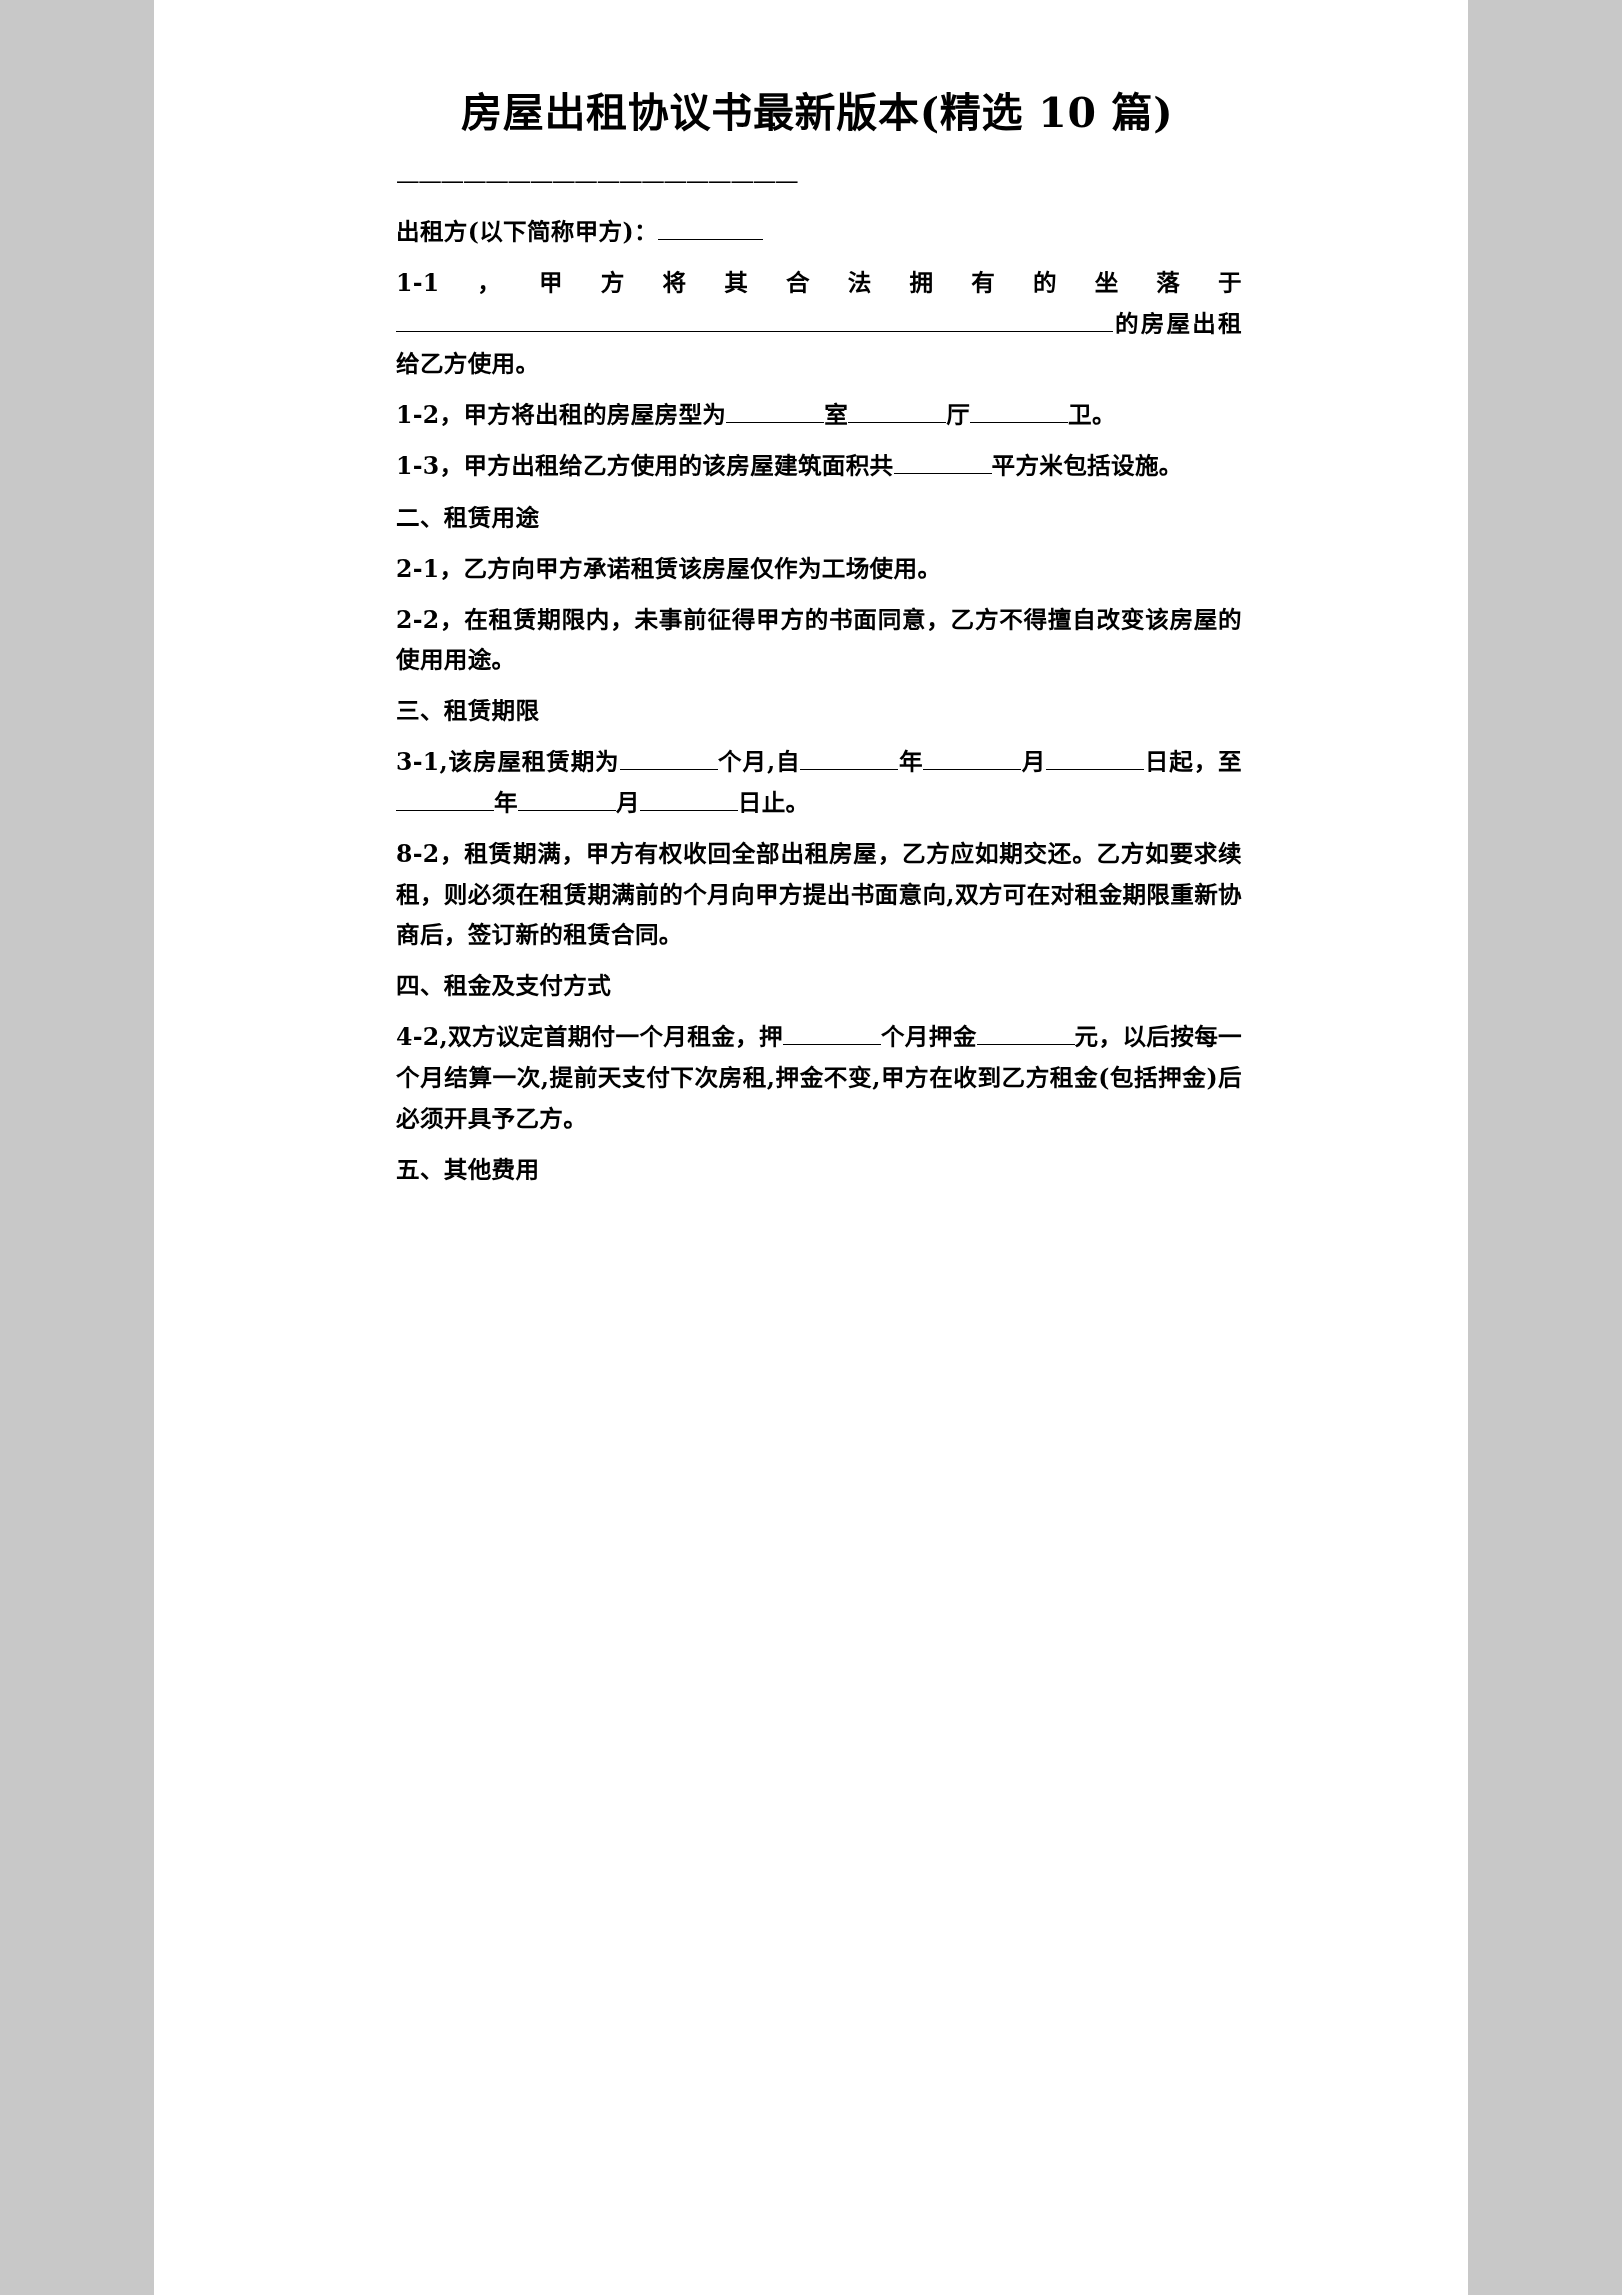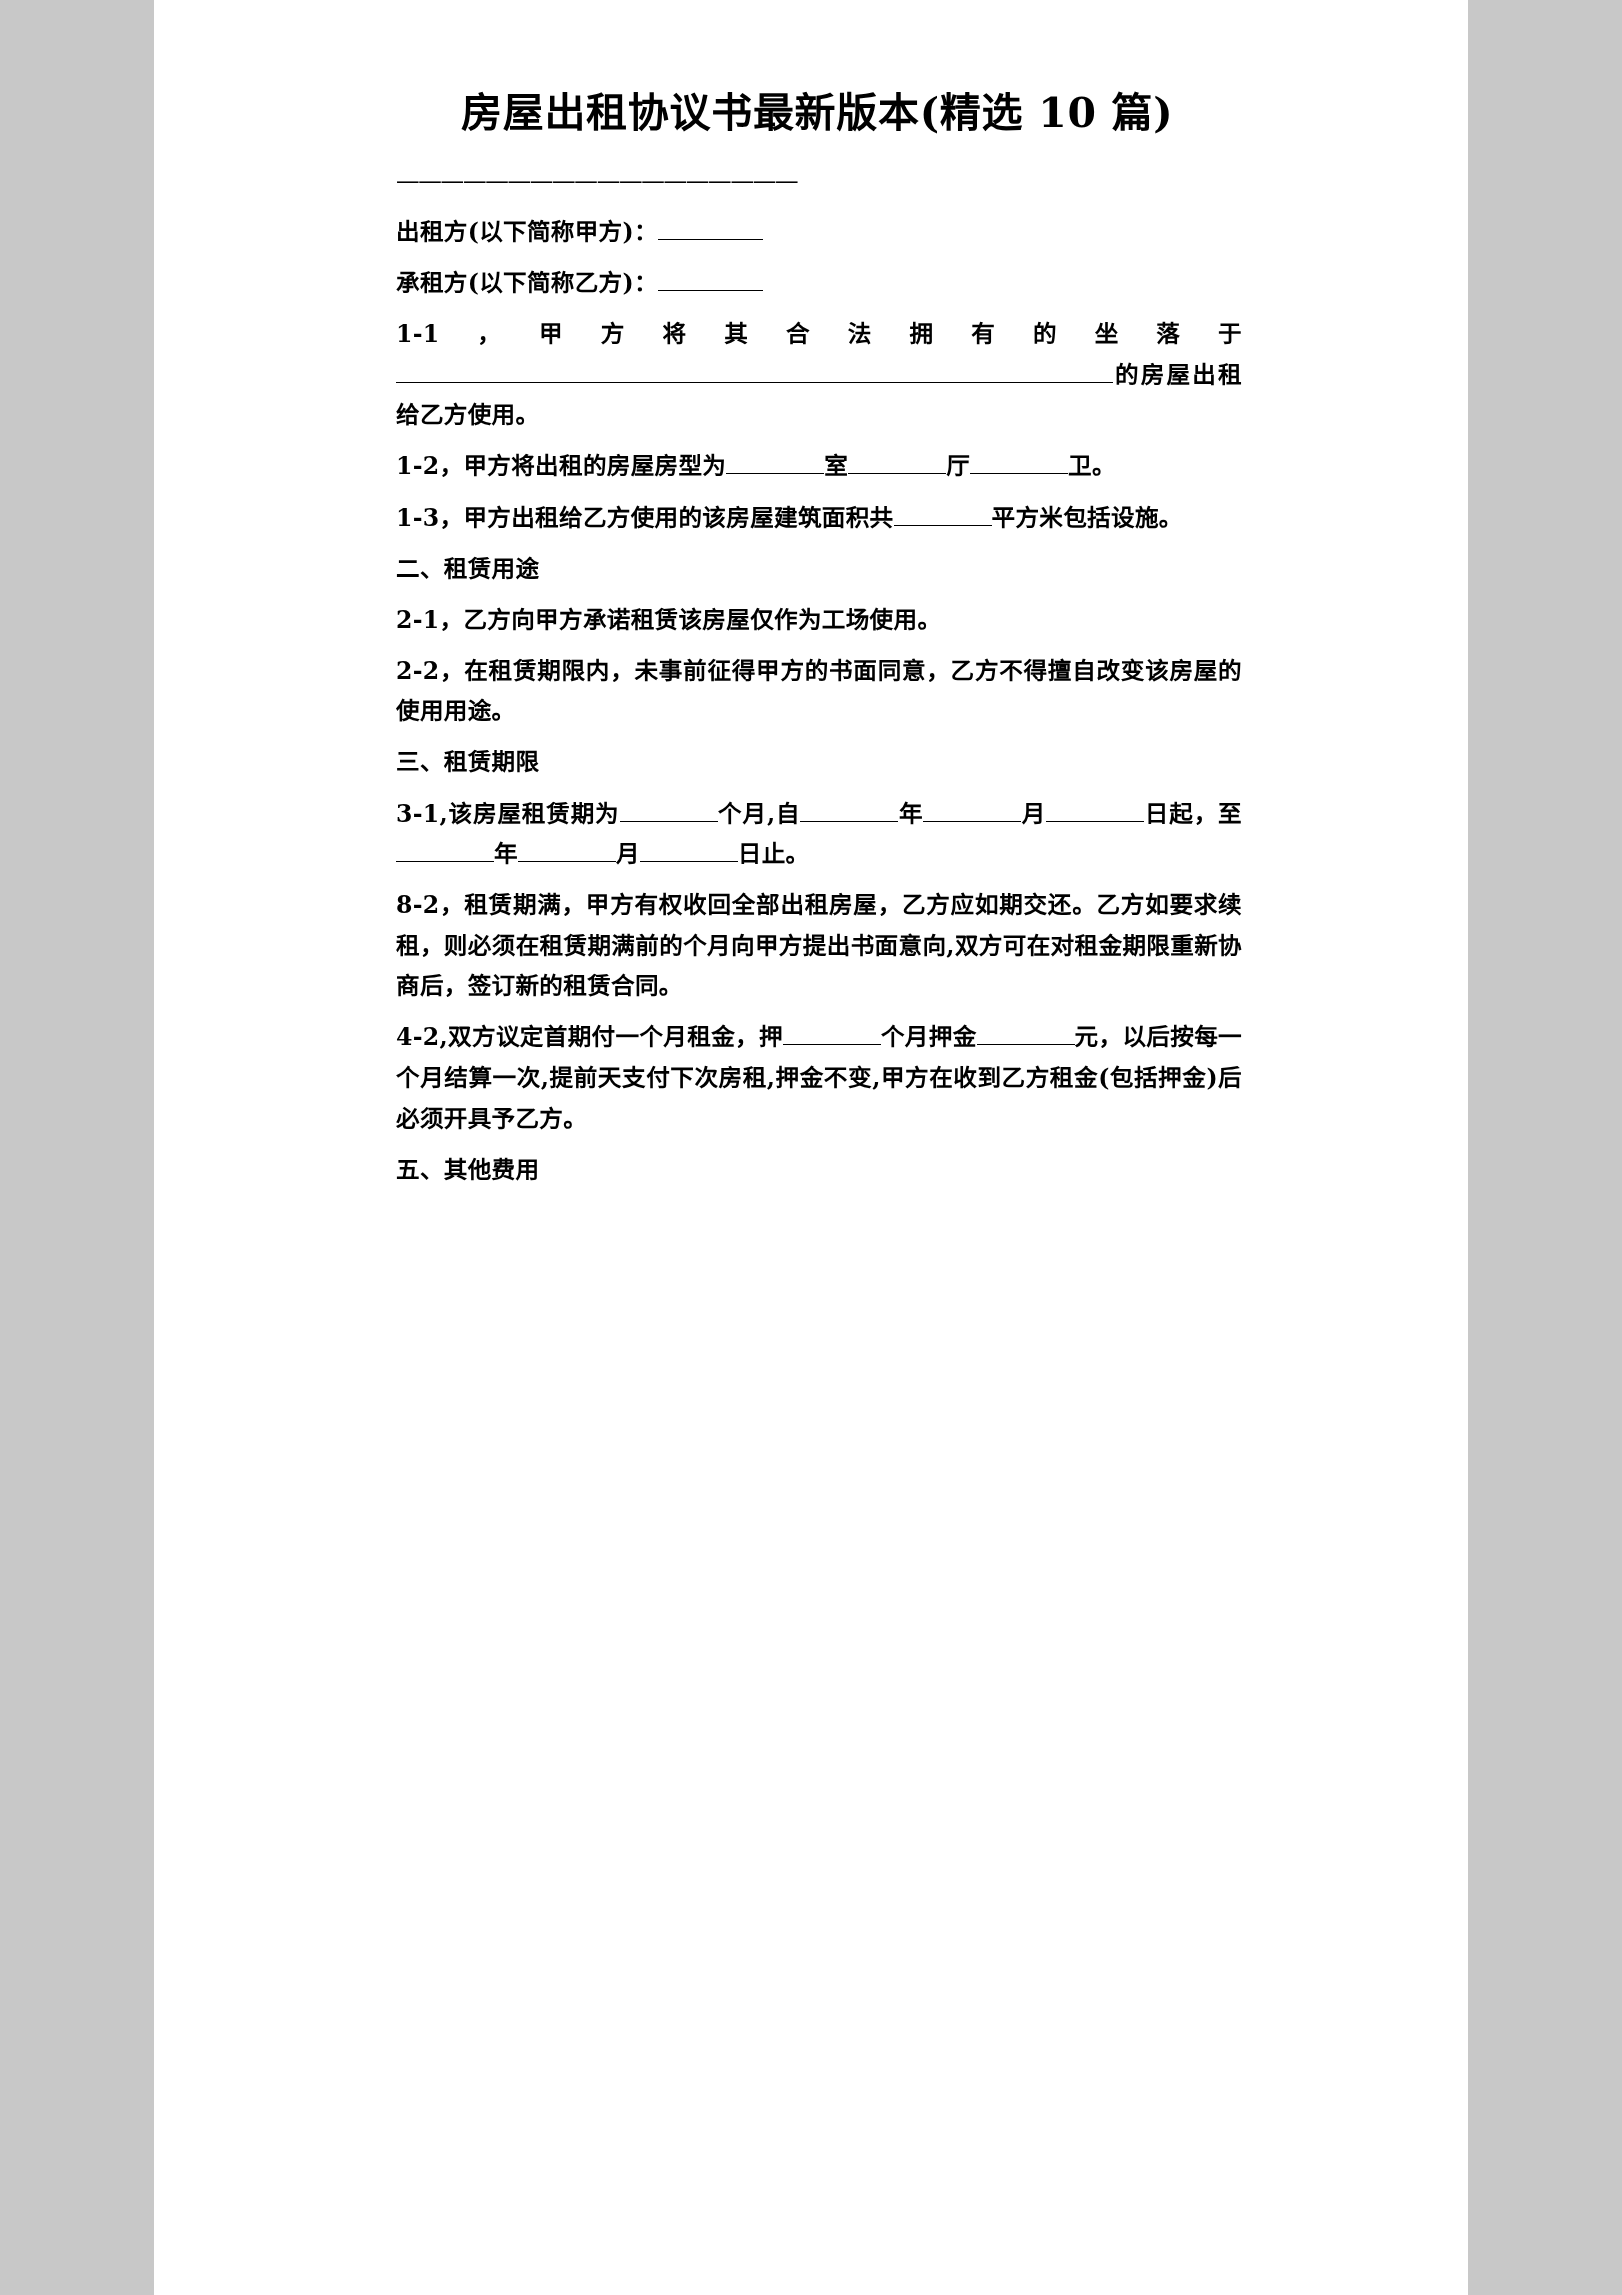--- a/index.html
+++ b/index.html
@@ -55,28 +55,28 @@
 <body>
 
 <div class="page">
 
   <h1 class="doc-title">房屋出租协议书最新版本(精选 10 篇)</h1>
 
   <div class="rule-dashes">——————————————————</div>
 
   <div id="body-text">
       <p class="line"><span>出租方(以下简称甲方)：</span><span class="blank b-md"></span></p>
-      <p class="line"><span>承租方(以下简称乙方)：</span><span class="blank b-md"></span></p>
       <p class="line"><span>1-1，甲方将其合法拥有的坐落于</span><span class="blank b-long"></span><span>的房屋出租给乙方使用。</span></p>
       <p class="line"><span>1-2，甲方将出租的房屋房型为</span><span class="blank b-sm"></span><span>室</span><span class="blank b-sm"></span><span>厅</span><span class="blank b-sm"></span><span>卫。</span></p>
       <p class="line"><span>1-3，甲方出租给乙方使用的该房屋建筑面积共</span><span class="blank b-sm"></span><span>平方米包括设施。</span></p>
       <p class="line"><span>二、租赁用途</span></p>
       <p class="line"><span>2-1，乙方向甲方承诺租赁该房屋仅作为工场使用。</span></p>
       <p class="line"><span>2-2，在租赁期限内，未事前征得甲方的书面同意，乙方不得擅自改变该房屋的使用用途。</span></p>
       <p class="line"><span>三、租赁期限</span></p>
       <p class="line"><span>3-1,该房屋租赁期为</span><span class="blank b-sm"></span><span>个月,自</span><span class="blank b-sm"></span><span>年</span><span class="blank b-sm"></span><span>月</span><span class="blank b-sm"></span><span>日起，至</span><span class="blank b-sm"></span><span>年</span><span class="blank b-sm"></span><span>月</span><span class="blank b-sm"></span><span>日止。</span></p>
       <p class="line"><span>8-2，租赁期满，甲方有权收回全部出租房屋，乙方应如期交还。乙方如要求续租，则必须在租赁期满前的个月向甲方提出书面意向,双方可在对租金期限重新协商后，签订新的租赁合同。</span></p>
+      <p class="line"><span>四、租金及支付方式</span></p>
       <p class="line"><span>4-2,双方议定首期付一个月租金，押</span><span class="blank b-sm"></span><span>个月押金</span><span class="blank b-sm"></span><span>元，以后按每一个月结算一次,提前天支付下次房租,押金不变,甲方在收到乙方租金(包括押金)后必须开具予乙方。</span></p>
       <p class="line"><span>五、其他费用</span></p>
     </div>
 
 </div>
 
 
 </body></html>

